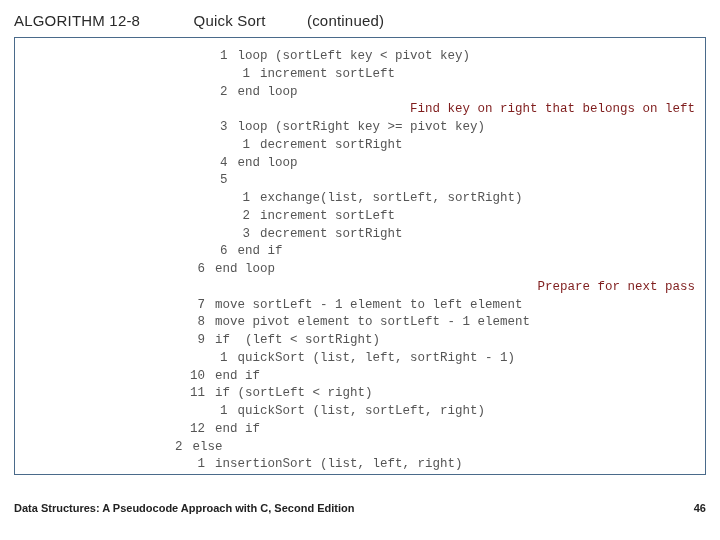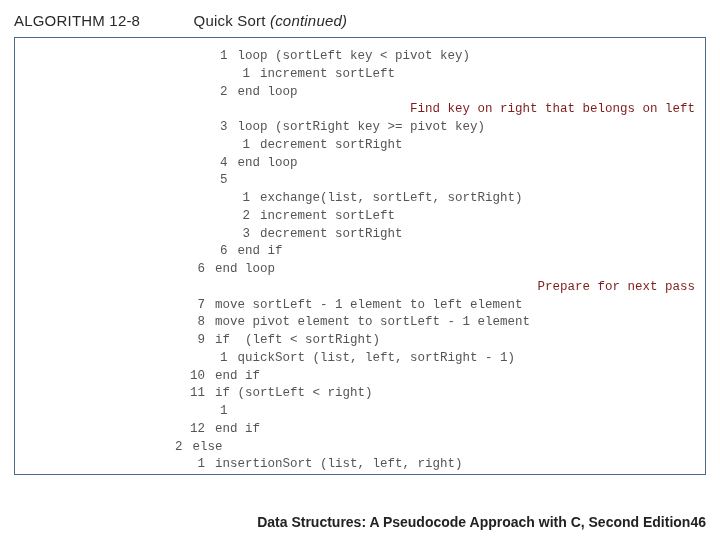--- a/index.html
+++ b/index.html
@@ -25,22 +25,22 @@
   .header .alg-label {
     font-weight: 400;
     font-family: "Trebuchet MS", "Lucida Sans Unicode", Arial, sans-serif;
     margin-right: 10px;
   }
   .header .alg-title {
     font-family: "Trebuchet MS", Arial, sans-serif;
     margin-left: 39px;
   }
   .header .alg-suffix {
-    font-style: italic;
     font-family: "Trebuchet MS", Arial, sans-serif;
+    margin-left: 37px;
   }
   .code-box {
     margin: 0 14px;
     border: 1px solid #4a6a8a;
     background: #ffffff;
     padding: 10px 10px 10px 10px;
     height: 438px;
     box-sizing: border-box;
     overflow: hidden;
   }
@@ -57,27 +57,27 @@
     text-align: right;
     margin-right: 10px;
   }
   .code-line .tx {
     flex: 1;
     font-family: Liberation Mono, monospace;
   }
   .comment { color: #7f1d1d; text-align: right; }
   .footer {
     position: absolute;
-    bottom: 10px;
+    bottom: 26px;
     left: 14px;
     right: 14px;
     display: flex;
-    justify-content: flex-end;
+    justify-content: space-between;
     align-items: baseline;
-    font-size: 14px;
+    font-size: 11px;
     color: #222;
   }
   .footer .book {
     font-weight: bold;
   }
   .footer .pg {
     font-weight: bold;
   }
 </style>
 </head>
@@ -105,21 +105,21 @@
       <div class="code-line"><span class="ln" style="width: 30ch;">3</span><span class="tx">decrement sortRight</span></div>
       <div class="code-line"><span class="ln" style="width: 27ch;">6</span><span class="tx">end if</span></div>
       <div class="code-line"><span class="ln" style="width: 24ch;">6</span><span class="tx">end loop</span></div>
       <div class="code-line comment"><span class="ln" style="width: 24ch;"></span><span class="tx">Prepare for next pass</span></div>
       <div class="code-line"><span class="ln" style="width: 24ch;">7</span><span class="tx">move sortLeft - 1 element to left element</span></div>
       <div class="code-line"><span class="ln" style="width: 24ch;">8</span><span class="tx">move pivot element to sortLeft - 1 element</span></div>
       <div class="code-line"><span class="ln" style="width: 24ch;">9</span><span class="tx">if  (left &lt; sortRight)</span></div>
       <div class="code-line"><span class="ln" style="width: 27ch;">1</span><span class="tx">quickSort (list, left, sortRight - 1)</span></div>
       <div class="code-line"><span class="ln" style="width: 24ch;">10</span><span class="tx">end if</span></div>
       <div class="code-line"><span class="ln" style="width: 24ch;">11</span><span class="tx">if (sortLeft &lt; right)</span></div>
-      <div class="code-line"><span class="ln" style="width: 27ch;">1</span></div>
+      <div class="code-line"><span class="ln" style="width: 27ch;">1</span><span class="tx">quickSort (list, sortLeft, right)</span></div>
       <div class="code-line"><span class="ln" style="width: 24ch;">12</span><span class="tx">end if</span></div>
       <div class="code-line"><span class="ln" style="width: 21ch;">2</span><span class="tx">else</span></div>
       <div class="code-line"><span class="ln" style="width: 24ch;">1</span><span class="tx">insertionSort (list, left, right)</span></div>
       <div class="code-line"><span class="ln" style="width: 21ch;">3</span><span class="tx">end if</span></div>
     </div>
 
   <div class="footer">
     <span class="book">Data Structures: A Pseudocode Approach with C, Second Edition</span>
     <span class="pg">46</span>
   </div>

